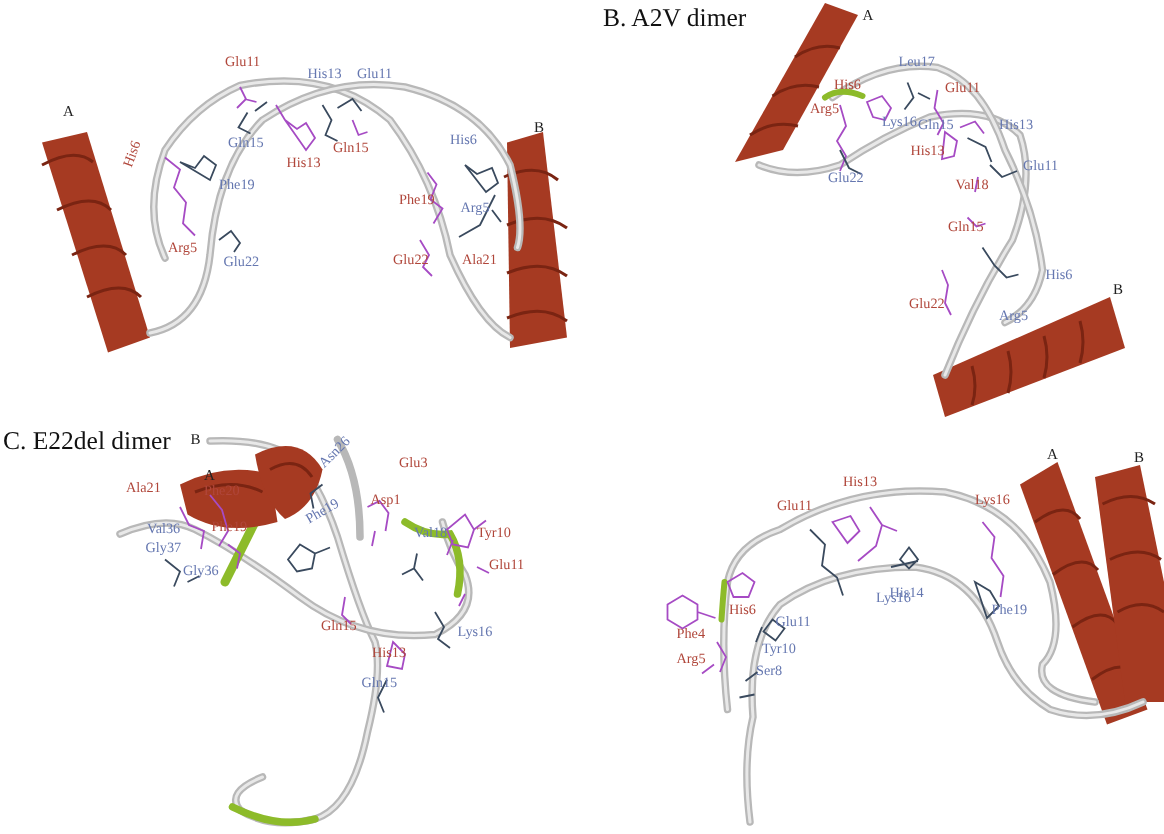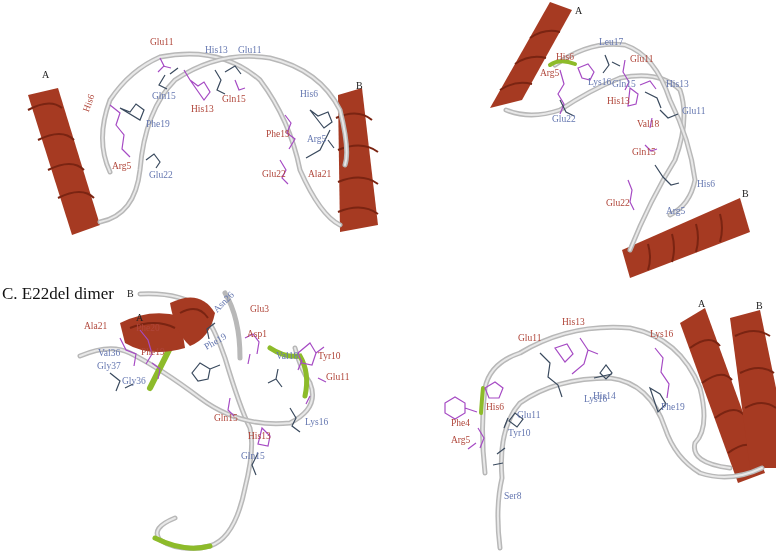--- a/index.html
+++ b/index.html
@@ -105,20 +105,21 @@
       <path d="M240,88 l8,6 l-2,10 l-8,2 z M250,85 l10,-4 l6,8" stroke="#a64bc4"></path>
       <path d="M255,92 l12,6 l4,10" stroke="#3a4a5e"></path>
       <path d="M270,110 l8,8 l10,-4" stroke="#3a4a5e"></path>
       <path d="M262,118 l-2,10" stroke="#a64bc4"></path>
       <path d="M255,145 l6,6 l6,-2" stroke="#a64bc4"></path>
       <path d="M265,165 l8,12 l8,8 l8,-2" stroke="#3a4a5e"></path>
       <path d="M238,180 l4,10 l-2,12 l4,8" stroke="#a64bc4"></path>
       <path d="M170,100 l6,12 l8,4" stroke="#3a4a5e"></path>
     </g>
   </svg>
+  <div class="panel-title" style="left:12px;top:2px;">B. A2V dimer</div>
   <div class="chain-label" style="left:185px;top:5px;">A</div>
   <div class="chain-label" style="left:352px;top:188px;">B</div>
   <div class="res chainA" style="left:166px;top:53px;">His6</div>
   <div class="res chainA" style="left:150px;top:69px;">Arg5</div>
   <div class="res chainB" style="left:209px;top:38px;">Leu17</div>
   <div class="res chainA" style="left:240px;top:55px;">Glu11</div>
   <div class="res chainB" style="left:198px;top:78px;">Lys16</div>
   <div class="res chainB" style="left:222px;top:80px;">Gln15</div>
   <div class="res chainB" style="left:276px;top:80px;">His13</div>
   <div class="res chainA" style="left:217px;top:97px;">His13</div>
@@ -169,21 +170,21 @@
   <div class="panel-title" style="left:2px;top:6px;">C. E22del dimer</div>
   <div class="chain-label" style="left:127px;top:10px;">B</div>
   <div class="chain-label" style="left:136px;top:34px;">A</div>
   <div class="res chainA" style="left:84px;top:44px;">Ala21</div>
   <div class="res chainA" style="left:136px;top:46px;">Phe20</div>
   <div class="res chainA" style="left:141px;top:70px;">Phe19</div>
   <div class="res chainB" style="left:98px;top:71px;">Val36</div>
   <div class="res chainB" style="left:97px;top:84px;">Gly37</div>
   <div class="res chainB" style="left:122px;top:99px;">Gly36</div>
   <div class="res chainB" style="left:212px;top:30px;transform:rotate(-45deg);transform-origin:left top;">Asn26</div>
-  <div class="res chainA" style="left:250px;top:27px;">Glu3</div>
+  <div class="res chainA" style="left:266px;top:27px;">Glu3</div>
   <div class="res chainA" style="left:247px;top:52px;">Asp1</div>
   <div class="res chainB" style="left:203px;top:66px;transform:rotate(-30deg);transform-origin:left top;">Phe19</div>
   <div class="res chainB" style="left:276px;top:74px;">Val18</div>
   <div class="res chainA" style="left:318px;top:74px;">Tyr10</div>
   <div class="res chainA" style="left:326px;top:95px;">Glu11</div>
   <div class="res chainA" style="left:214px;top:136px;">Gln15</div>
   <div class="res chainB" style="left:305px;top:140px;">Lys16</div>
   <div class="res chainA" style="left:248px;top:154px;">His13</div>
   <div class="res chainB" style="left:241px;top:174px;">Gln15</div>
 </div>
@@ -230,14 +231,14 @@
   <div class="res chainA" style="left:128px;top:56px;">Glu11</div>
   <div class="res chainA" style="left:260px;top:52px;">Lys16</div>
   <div class="res chainB" style="left:164px;top:114px;margin-left:39px;">His14</div>
   <div class="res chainB" style="left:194px;top:117px;">Lys16</div>
   <div class="res chainB" style="left:271px;top:125px;">Phe19</div>
   <div class="res chainA" style="left:96px;top:125px;">His6</div>
   <div class="res chainB" style="left:127px;top:133px;">Glu11</div>
   <div class="res chainA" style="left:61px;top:141px;">Phe4</div>
   <div class="res chainB" style="left:118px;top:151px;">Tyr10</div>
   <div class="res chainA" style="left:61px;top:158px;">Arg5</div>
-  <div class="res chainB" style="left:114px;top:166px;margin-top:48px;">Ser8</div>
+  <div class="res chainB" style="left:114px;top:166px;">Ser8</div>
 </div>
 
 </body></html>

